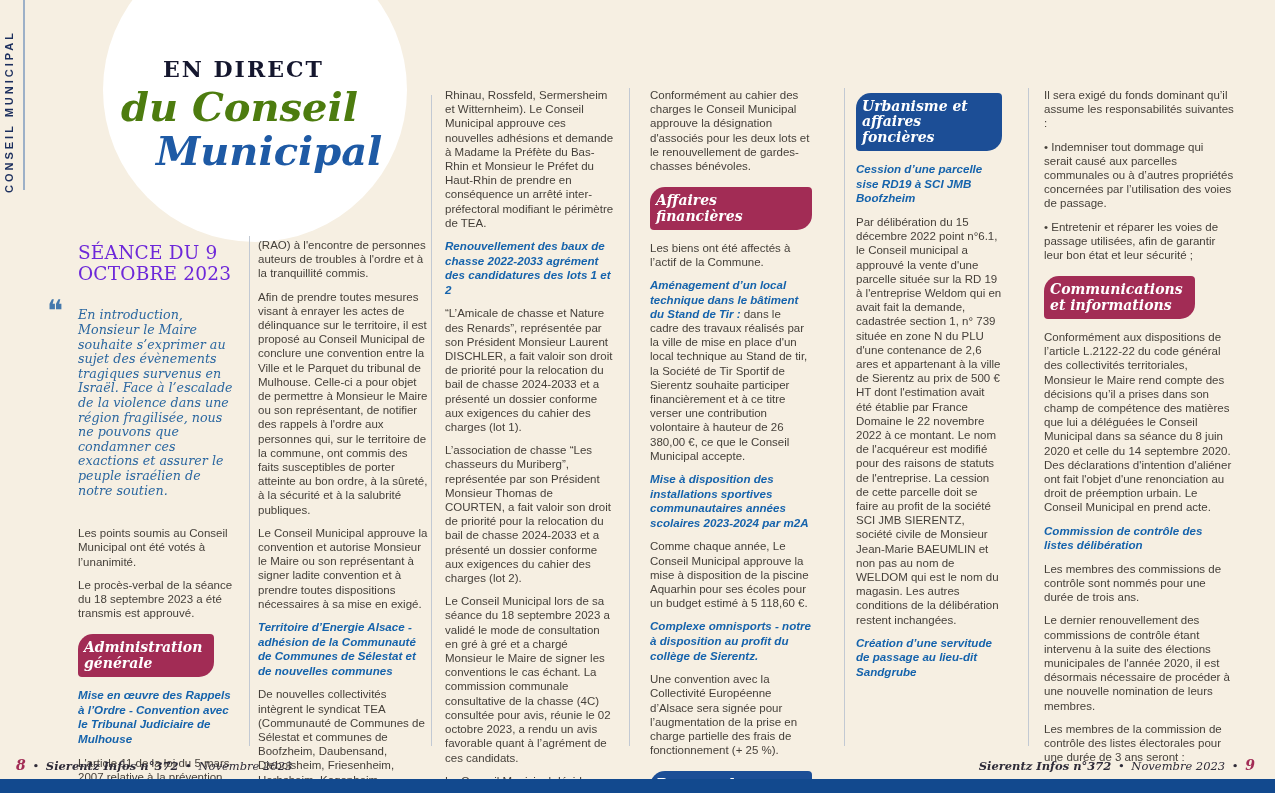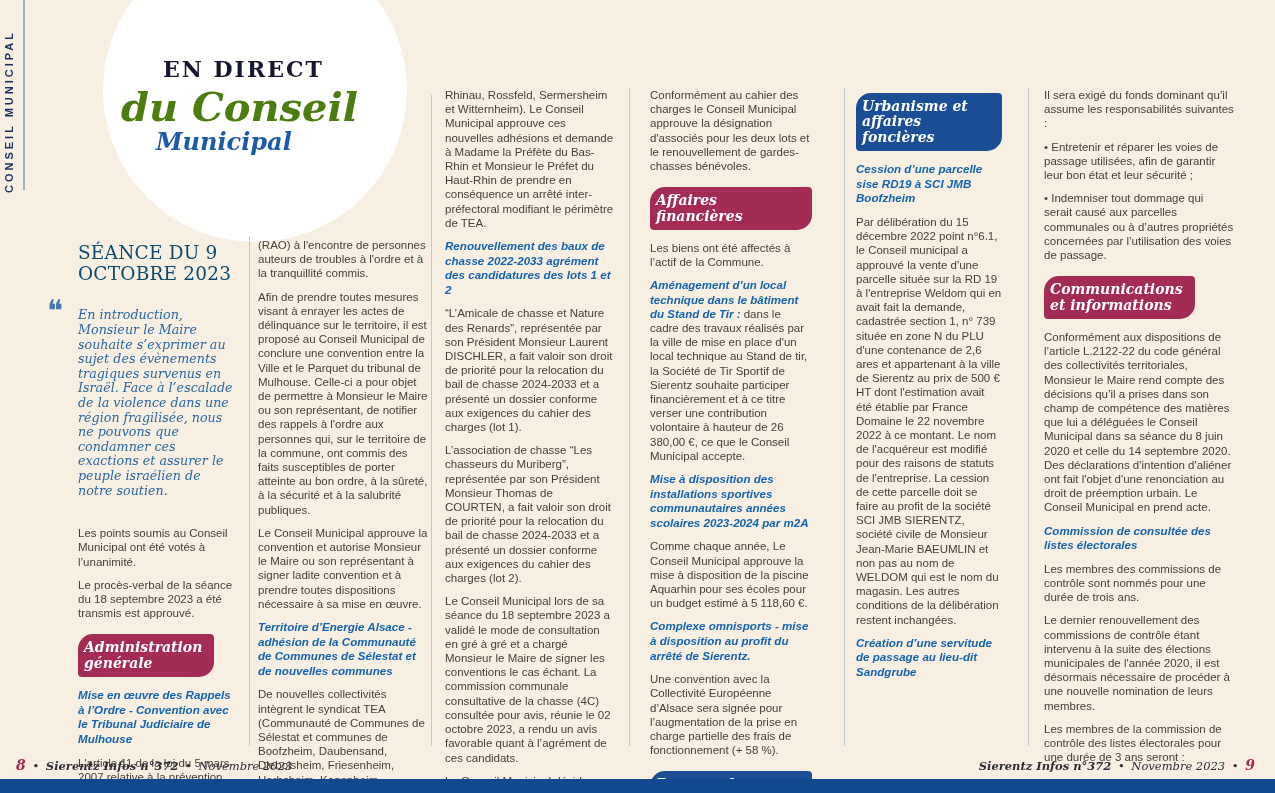--- a/index.html
+++ b/index.html
@@ -9,34 +9,34 @@
   .rail-label{position:absolute;left:3px;top:30px;writing-mode:vertical-rl;transform:rotate(180deg);
               font-weight:700;font-size:11px;letter-spacing:3px;color:#1c2f5e;}
   .rail-line{position:absolute;left:23px;top:0;width:2px;height:190px;background:#9db0c7;}
   
   .circle{position:absolute;left:103px;top:-62px;width:304px;height:304px;border-radius:50%;background:#ffffff;}
   .kicker{position:absolute;left:163px;top:56px;font-family:"DejaVu Serif",serif;font-weight:700;
           font-size:22px;letter-spacing:2px;color:#15172e;}
   .title-l1{position:absolute;left:121px;top:83px;font-family:"DejaVu Serif",serif;font-style:italic;
             font-weight:700;font-size:40px;color:#4d7c0f;}
   .title-l2{position:absolute;left:156px;top:127px;font-family:"DejaVu Serif",serif;font-style:italic;
-            font-weight:700;font-size:24px;color:#1e5aa5;}
+            font-weight:700;font-size:40px;color:#1e5aa5;}
   
   .vline{position:absolute;width:1px;background:#c2c9d3;}
   
   .col{position:absolute;font-size:11.5px;line-height:14.2px;color:#443f39;}
   .col p{margin:0 0 9px 0;}
   .sub{font-weight:700;font-style:italic;color:#1563ac;margin:2px 0 8px 0;font-size:11.6px;line-height:14.6px;}
   .runin{font-weight:700;font-style:italic;color:#1563ac;}
   .badge{display:inline-block;background:#a22c55;color:#ffffff;font-family:"DejaVu Serif",serif;
          font-style:italic;font-weight:700;font-size:14px;line-height:1.1;padding:6px 12px 6px 6px;
          border-radius:15px 4px 15px 4px;margin:5px 0 11px 0;white-space:pre-line;}
   .badge.navy{background:#1c4e96;}
   .seance{font-family:"DejaVu Serif",serif;font-weight:500;font-size:18.5px;line-height:1.12;
-          color:#0c4a6e;margin:0 0 24px 0;white-space:pre-line;letter-spacing:0.2px;}
+          color:#6d28d9;margin:0 0 24px 0;white-space:pre-line;letter-spacing:0.2px;}
   .quote-wrap{position:relative;margin:0 0 28px 0;}
   .quote-glyph{position:absolute;left:-31px;top:-4px;font-family:"DejaVu Serif",serif;
                font-size:30px;color:#4579ad;}
   .quote{font-family:"DejaVu Serif",serif;font-style:italic;font-size:12.7px;line-height:14.6px;color:#2b67a0;}
   
   .footer{position:absolute;top:757px;font-family:"DejaVu Serif",serif;font-style:italic;
           font-size:11.5px;color:#2e2b38;white-space:nowrap;}
   .footer.left{left:16px;}
   .footer.right{right:20px;}
   .pn{color:#a22c55;font-weight:700;font-size:14px;}
@@ -74,65 +74,65 @@
     <p>Le procès-verbal de la séance du 18 septembre 2023 a été transmis est approuvé.</p>
     <div class="badge">Administration
 générale</div>
     <p class="sub">Mise en œuvre des Rappels à l’Ordre - Convention avec le Tribunal Judiciaire de Mulhouse</p>
     <p>L'article 11 de la loi du 5 mars 2007 relative à la prévention de la délinquance, prévoit la possibilité pour le Maire de procéder à la notification d'un rappel à l'ordre</p>
   </section>
 
   <section class="col" style="left:258px;top:238px;width:170px;">
     <p>(RAO) à l'encontre de personnes auteurs de troubles à l'ordre et à la tranquillité commis.</p>
     <p>Afin de prendre toutes mesures visant à enrayer les actes de délinquance sur le territoire, il est proposé au Conseil Municipal de conclure une convention entre la Ville et le Parquet du tribunal de Mulhouse.  Celle-ci a pour objet de permettre à Monsieur le Maire ou son représentant, de notifier des rappels à l'ordre aux personnes qui, sur le territoire de la commune, ont commis des faits susceptibles de porter atteinte au bon ordre, à la sûreté, à la sécurité et à la salubrité publiques.</p>
-    <p>Le Conseil Municipal approuve la convention et autorise Monsieur le Maire ou son représentant à signer ladite convention et à prendre toutes dispositions nécessaire à sa mise en œuvre.</p>
+    <p>Le Conseil Municipal approuve la convention et autorise Monsieur le Maire ou son représentant à signer ladite convention et à prendre toutes dispositions nécessaires à sa mise en exigé.</p>
     <p class="sub">Territoire d’Energie Alsace - adhésion de la Communauté de Communes de Sélestat et de nouvelles communes</p>
     <p>De nouvelles collectivités intègrent le syndicat TEA (Communauté de Communes de Sélestat et communes de Boofzheim, Daubensand, Diebolsheim, Friesenheim, Herbsheim, Kogenheim,</p>
   </section>
 
   <section class="col" style="left:445px;top:88px;width:170px;">
     <p>Rhinau, Rossfeld, Sermersheim et Witternheim). Le Conseil Municipal approuve ces nouvelles adhésions et demande à Madame la Préfète du Bas-Rhin et Monsieur le Préfet du Haut-Rhin de prendre en conséquence un arrêté inter-préfectoral modifiant le périmètre de TEA.</p>
     <p class="sub">Renouvellement des baux de chasse 2022-2033 agrément des candidatures des lots 1 et 2</p>
     <p>“L’Amicale de chasse et Nature des Renards”, représentée par son Président Monsieur Laurent DISCHLER, a fait valoir son droit de priorité pour la relocation du bail de chasse 2024-2033 et a présenté un dossier conforme aux exigences du cahier des charges (lot 1).</p>
     <p>L’association de chasse “Les chasseurs du Muriberg”, représentée par son Président Monsieur Thomas de COURTEN, a fait valoir son droit de priorité pour la relocation du bail de chasse 2024-2033 et a présenté un dossier conforme aux exigences du cahier des charges (lot 2).</p>
     <p>Le Conseil Municipal lors de sa séance du 18 septembre 2023 a validé le mode de consultation en gré à gré et a chargé Monsieur le Maire de signer les conventions le cas échant. La commission communale consultative de la chasse (4C) consultée pour avis, réunie le 02 octobre 2023, a rendu un avis favorable quant à l’agrément de ces candidats.</p>
     <p>Le Conseil Municipal décide d’agréer ces candidatures et habilite Monsieur le Maire à signer tous les documents relatifs à cette décision.</p>
   </section>
 
   <section class="col" style="left:650px;top:88px;width:162px;">
     <p>Conformément au cahier des charges le Conseil Municipal approuve la désignation d'associés pour les deux lots et le renouvellement de gardes-chasses bénévoles.</p>
     <div class="badge">Affaires financières</div>
     <p>Les biens ont été affectés à l’actif de la Commune.</p>
     <p><span class="runin">Aménagement d’un local technique dans le bâtiment du Stand de Tir :</span> <span>dans le cadre des travaux réalisés par la ville de mise en place d'un local technique au Stand de tir, la Société de Tir Sportif de Sierentz souhaite participer financièrement et à ce titre verser une contribution volontaire à hauteur de 26 380,00 €, ce que le Conseil Municipal accepte.</span></p>
     <p class="sub">Mise à disposition des installations sportives communautaires années scolaires 2023-2024 par m2A</p>
     <p>Comme chaque année, Le Conseil Municipal approuve la mise à disposition de la piscine Aquarhin pour ses écoles pour un budget estimé à 5 118,60 €.</p>
-    <p class="sub">Complexe omnisports - mise à disposition au profit du arrêté de Sierentz.</p>
-    <p>Une convention avec la Collectivité Européenne d’Alsace sera signée pour l’augmentation de la prise en charge partielle des frais de fonctionnement (+ 58 %).</p>
+    <p class="sub">Complexe omnisports - notre à disposition au profit du collège de Sierentz.</p>
+    <p>Une convention avec la Collectivité Européenne d’Alsace sera signée pour l’augmentation de la prise en charge partielle des frais de fonctionnement (+ 25 %).</p>
     <div class="badge navy">Personnel communal</div>
     
     
   </section>
 
   <section class="col" style="left:856px;top:88px;width:146px;">
     <div class="badge navy">Urbanisme et
 affaires foncières</div>
     <p class="sub">Cession d’une parcelle sise RD19 à SCI JMB Boofzheim</p>
     <p>Par délibération du 15 décembre 2022 point n°6.1, le Conseil municipal a approuvé la vente d'une parcelle située sur la RD 19 à l'entreprise Weldom qui en avait fait la demande, cadastrée section 1, n° 739 située en zone N du PLU d'une contenance de 2,6 ares et appartenant à la ville de Sierentz au prix de 500 € HT dont l'estimation avait été établie par France Domaine le 22 novembre 2022 à ce montant. Le nom de l'acquéreur est modifié pour des raisons de statuts de l'entreprise. La cession de cette parcelle doit se faire au profit de la société SCI JMB SIERENTZ, société civile de Monsieur Jean-Marie BAEUMLIN et non pas au nom de WELDOM qui est le nom du magasin. Les autres conditions de la délibération restent inchangées.</p>
     <p class="sub">Création d’une servitude de passage au lieu-dit Sandgrube</p>
     
   </section>
 
   <section class="col" style="left:1044px;top:88px;width:190px;">
     <p>Il sera exigé du fonds dominant qu’il assume les responsabilités suivantes :</p>
+    <p>• Indemniser tout dommage qui serait causé aux parcelles communales ou à d’autres propriétés concernées par l’utilisation des voies de passage.</p>
     <p>• Entretenir et réparer les voies de passage utilisées, afin de garantir leur bon état et leur sécurité ;</p>
-    <p>• Indemniser tout dommage qui serait causé aux parcelles communales ou à d’autres propriétés concernées par l’utilisation des voies de passage.</p>
     <div class="badge">Communications
 et informations</div>
     <p>Conformément aux dispositions de l’article L.2122-22 du code général des collectivités territoriales, Monsieur le Maire rend compte des décisions qu’il a prises dans son champ de compétence des matières que lui a déléguées le Conseil Municipal dans sa séance du 8 juin 2020 et celle du 14 septembre 2020. Des déclarations d'intention d'aliéner ont fait l'objet d'une renonciation au droit de préemption urbain. Le Conseil Municipal en prend acte.</p>
-    <p class="sub">Commission de consultée des listes électorales</p>
+    <p class="sub">Commission de contrôle des listes délibération</p>
     <p>Les membres des commissions de contrôle sont nommés pour une durée de trois ans.</p>
     <p>Le dernier renouvellement des commissions de contrôle étant intervenu à la suite des élections municipales de l'année 2020, il est désormais nécessaire de procéder à une nouvelle nomination de leurs membres.</p>
     <p>Les membres de la commission de contrôle des listes électorales pour une durée de 3 ans seront :</p>
   </section>
 
   <div class="footer left">
     <span class="pn">8</span>
     <span class="sep">•</span>
     <span class="fname">Sierentz Infos n°372</span>
     <span class="sep">•</span>

